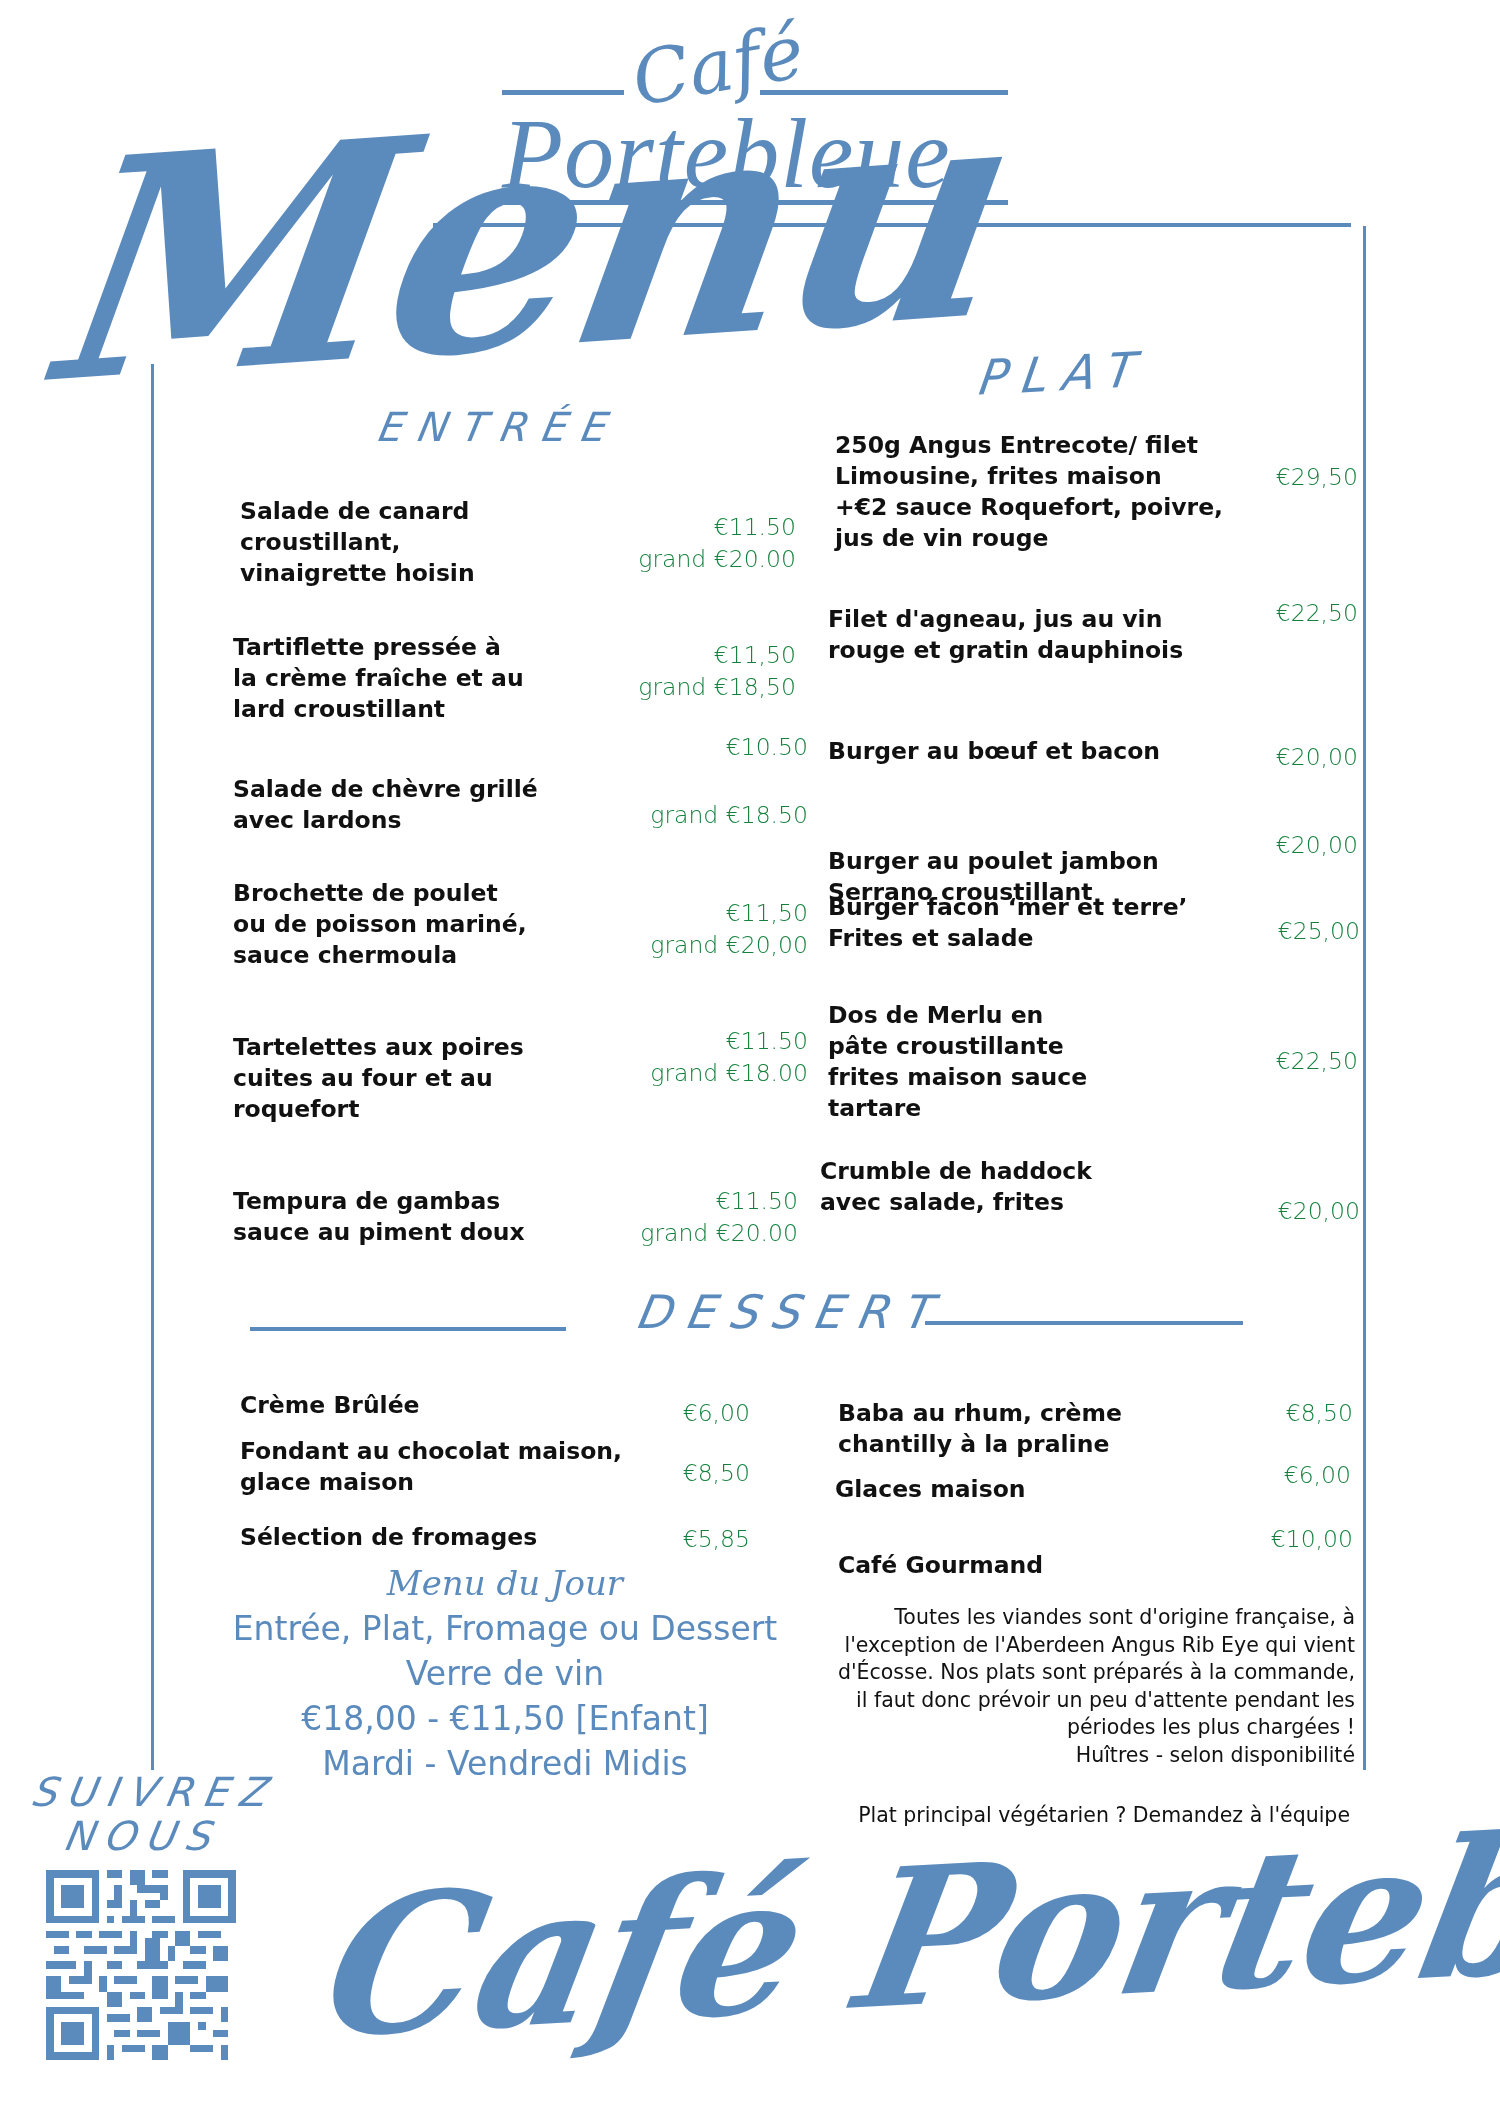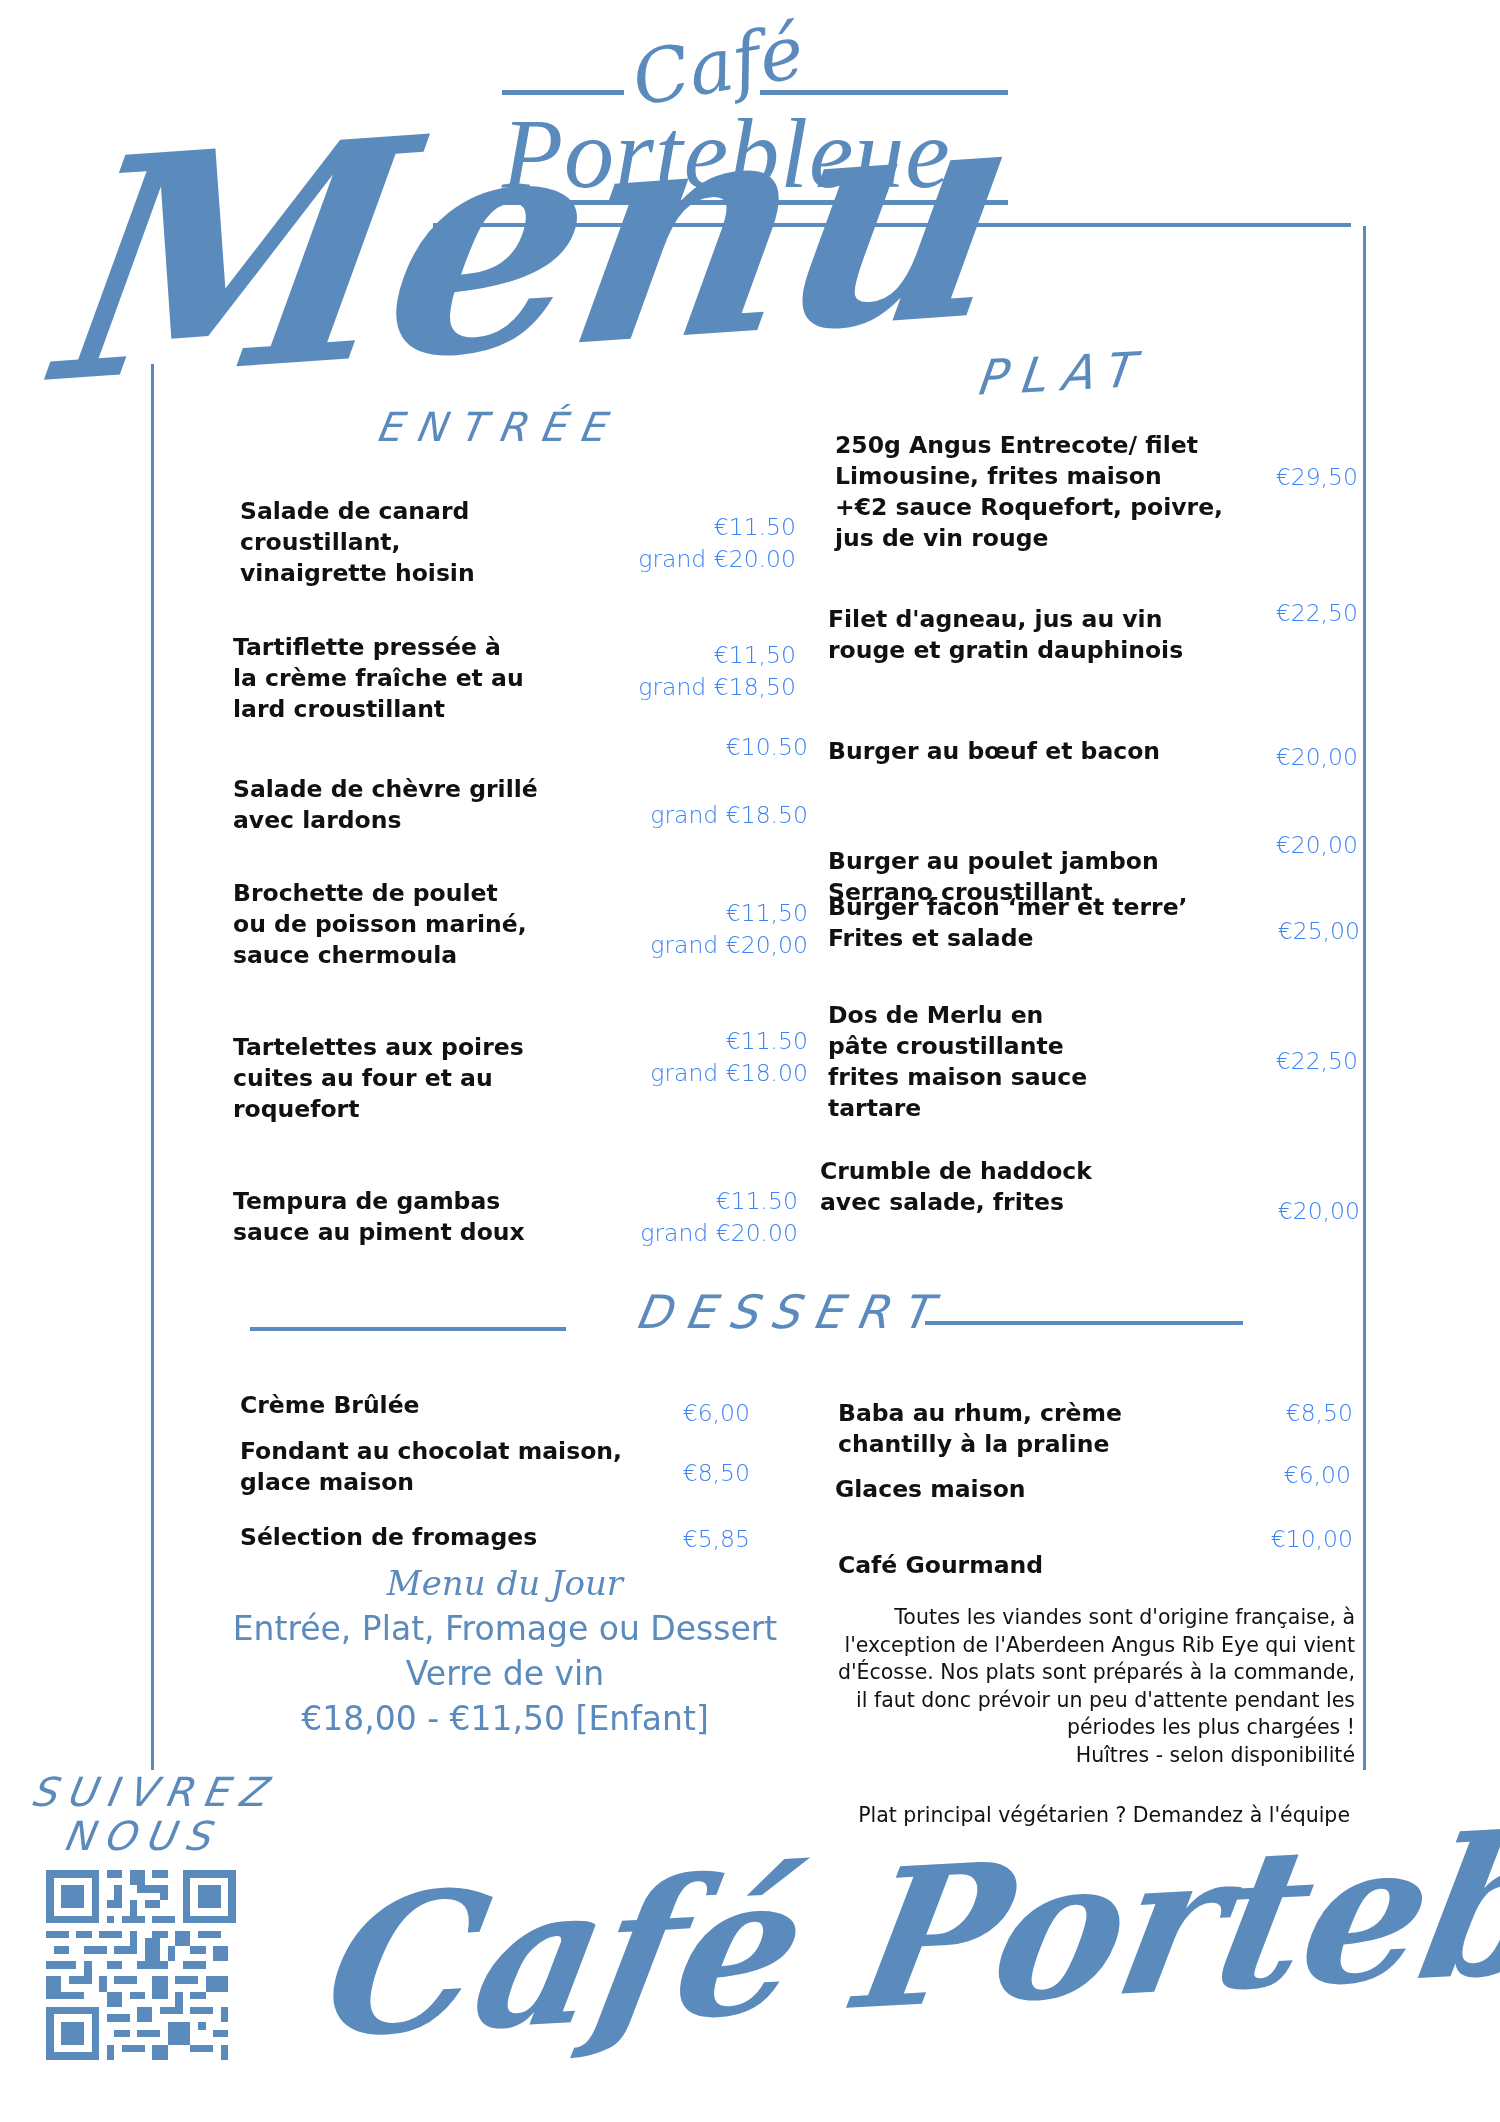--- a/index.html
+++ b/index.html
@@ -3,21 +3,21 @@
 <meta charset="utf-8">
 <style>
   html, body { margin:0; padding:0; background:#ffffff; }
   body { width:1500px; height:2122px; position:relative; overflow:hidden;
          font-family:"DejaVu Sans", sans-serif; color:#111; }
   .abs { position:absolute; }
   .line { position:absolute; background:#5b8bbd; }
   .script { font-family:"DejaVu Serif", serif; font-style:italic; color:#5b8bbd; }
   .hand { font-family:"DejaVu Sans", sans-serif; font-style:italic; font-weight:200; color:#5b8bbd; letter-spacing:14px; transform:skewX(-12deg); }
   .item-name { position:absolute; font-weight:bold; font-size:23.5px; line-height:31px; color:#111; }
-  .price { position:absolute; font-size:23.5px; line-height:31px; color:#3b82f6; text-align:right; font-weight:300; }
+  .price { position:absolute; font-size:23.5px; line-height:31px; color:#15803d; text-align:right; font-weight:300; }
   .logo-porte { font-family:"Liberation Serif", serif; font-size:100px; color:#5b8bbd; letter-spacing:1px; line-height:1;font-style:italic; }
   .menu-jour-line { font-size:33px; line-height:45px; color:#5b8bbd; text-align:center; }
   .info { font-size:20.5px; line-height:27.5px; text-align:right; color:#111;margin-top:40px; }
   .qr { position:absolute; left:46px; top:1870px; width:190px; height:190px; }
 </style>
 </head>
 <body>
 
 <div class="abs script" style="left:70px; top:60px; font-size:300px; line-height:360px; transform:rotate(-4deg) skewX(-14deg); letter-spacing:-6px; font-weight:bold;">Menu</div>
 
@@ -131,20 +131,21 @@
 
   <div class="item-name" style="left:838px; top:1550px; white-space:pre-line;text-align:right;">Café Gourmand</div>
   <div class="price" style="right:147px; top:1524px;">€10,00</div>
 </div>
 
 <div class="abs" style="left:205px; top:1560px; width:600px;">
   <div class="script" style="text-align:center; font-size:34px; line-height:46px;">Menu du Jour</div>
   <div class="menu-jour-line">Entrée, Plat, Fromage ou Dessert</div>
   <div class="menu-jour-line">Verre de vin</div>
   <div class="menu-jour-line">€18,00 - €11,50 [Enfant]</div>
+  <div class="menu-jour-line">Mardi - Vendredi Midis</div>
 </div>
 
 <div class="abs info" style="right:145px; top:1564px; width:560px; white-space:pre-line;">Toutes les viandes sont d'origine française, à
 l'exception de l'Aberdeen Angus Rib Eye qui vient
 d'Écosse. Nos plats sont préparés à la commande,
 il faut donc prévoir un peu d'attente pendant les
 périodes les plus chargées !
 Huîtres - selon disponibilité</div>
 <div class="abs info" style="right:150px; top:1762px; width:560px;">Plat principal végétarien ? Demandez à l'équipe</div>
 

